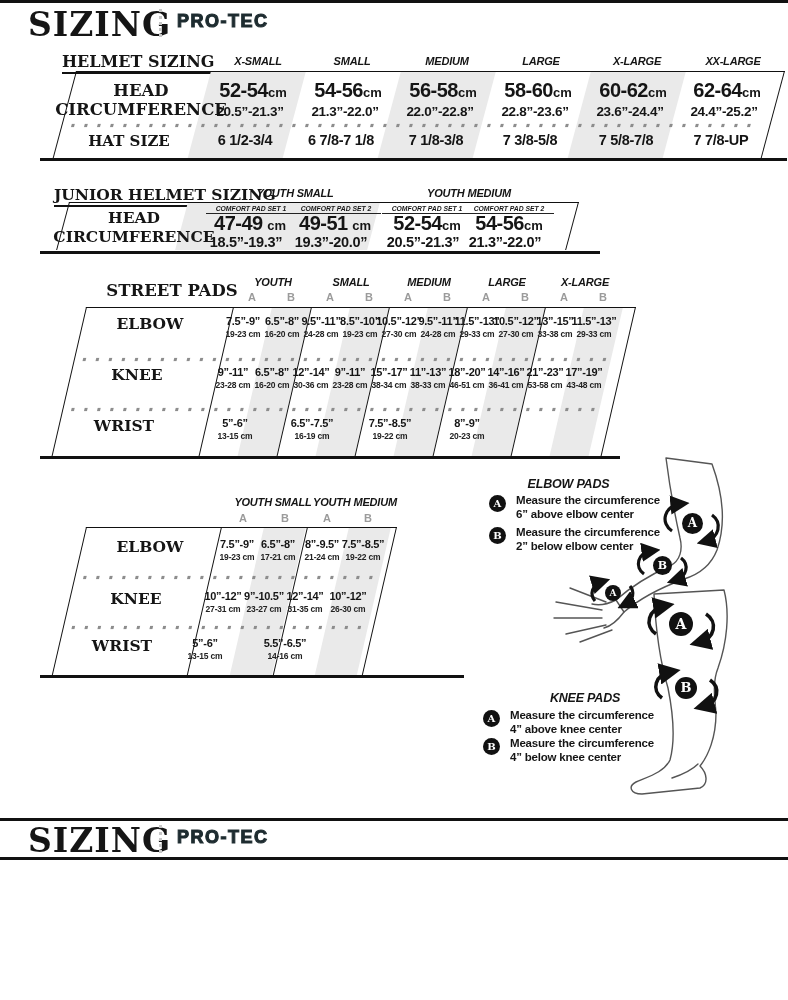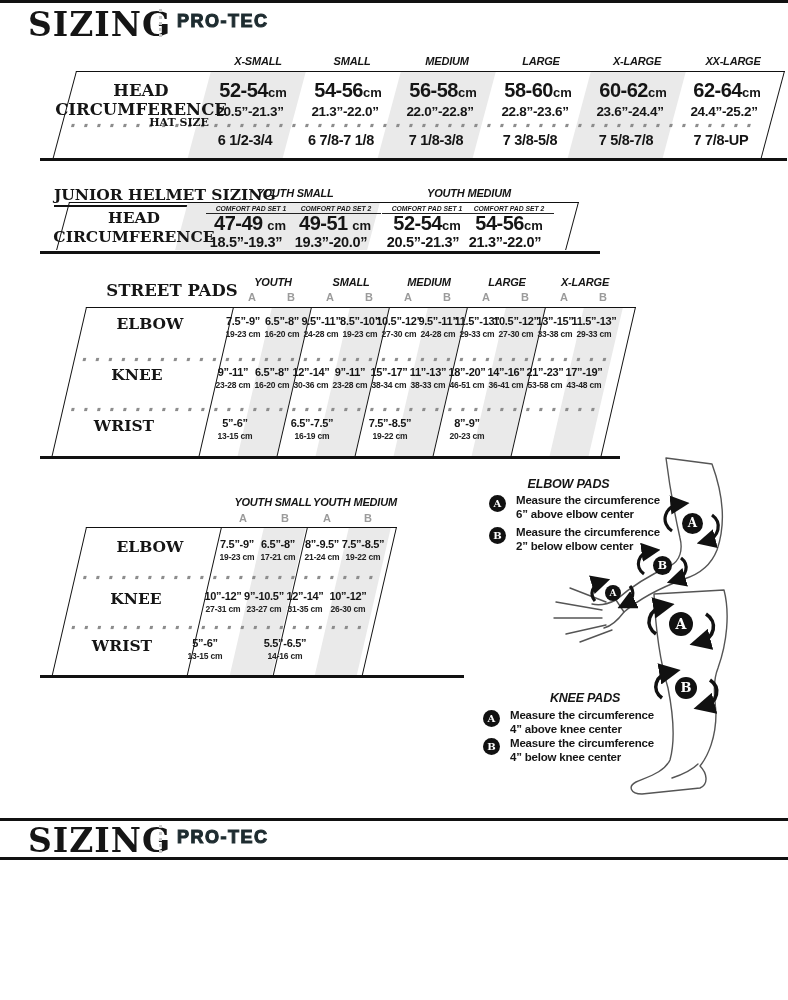--- a/index.html
+++ b/index.html
@@ -44,20 +44,21 @@
 <body>
 
 <div class="page">
 
   <div class="hline" style="left:0;top:3;width:788px;height:2px;"></div>
   <div class="abs ser big-title" style="left:28px;top:5px;">SIZING</div>
   <div class="abs vdots" style="left:159px;top:9px;height:28px;"></div>
   <div class="abs brand" style="left:177px;top:11px;">PRO-TEC</div>
   <div class="hline" style="left:0;top:41;width:788px;height:3px;"></div>
 
+  <div class="abs ser sec-label" style="left:62px;top:52px;">HELMET SIZING</div>
   <div class="abs sizehead" style="left:213px;top:55px;width:90px;">X-SMALL</div>
   <div class="abs sizehead" style="left:307px;top:55px;width:90px;">SMALL</div>
   <div class="abs sizehead" style="left:402px;top:55px;width:90px;">MEDIUM</div>
   <div class="abs sizehead" style="left:496px;top:55px;width:90px;">LARGE</div>
   <div class="abs sizehead" style="left:592px;top:55px;width:90px;">X-LARGE</div>
   <div class="abs sizehead" style="left:688px;top:55px;width:90px;">XX-LARGE</div>
 
   <div class="skewbox" style="left:76px;top:71px;width:707px;height:86px;">
     <div class="stripe" style="left:134px;width:95px;"></div>
     <div class="stripe" style="left:324px;width:95px;"></div>
@@ -77,21 +78,21 @@
   <div class="cmcell" style="left:588px;top:80px;"><span class="num">60-62</span><span class="unit">cm</span></div>
   <div class="cmcell" style="left:682px;top:80px;"><span class="num">62-64</span><span class="unit">cm</span></div>
 
   <div class="incell" style="left:205px;top:104px;">20.5”-21.3”</div>
   <div class="incell" style="left:300px;top:104px;">21.3”-22.0”</div>
   <div class="incell" style="left:395px;top:104px;">22.0”-22.8”</div>
   <div class="incell" style="left:490px;top:104px;">22.8”-23.6”</div>
   <div class="incell" style="left:585px;top:104px;">23.6”-24.4”</div>
   <div class="incell" style="left:679px;top:104px;">24.4”-25.2”</div>
 
-  <div class="abs ser" style="left:49px;top:116px;width:160px;text-align:right;font-size:11px;">HAT SIZE</div>
+  <div class="abs ser" style="left:49px;top:132px;width:160px;text-align:center;font-size:15px;">HAT SIZE</div>
   <div class="hatcell" style="left:197px;top:132px;">6 1/2-3/4</div>
   <div class="hatcell" style="left:293px;top:132px;">6 7/8-7 1/8</div>
   <div class="hatcell" style="left:388px;top:132px;">7 1/8-3/8</div>
   <div class="hatcell" style="left:482px;top:132px;">7 3/8-5/8</div>
   <div class="hatcell" style="left:578px;top:132px;">7 5/8-7/8</div>
   <div class="hatcell" style="left:673px;top:132px;">7 7/8-UP</div>
 
   <div class="hline" style="left:40px;top:158px;width:747px;height:3px;"></div>
 
   <div class="abs ser sec-label" style="left:54px;top:185px;font-size:15.5px;">JUNIOR HELMET SIZING</div>

